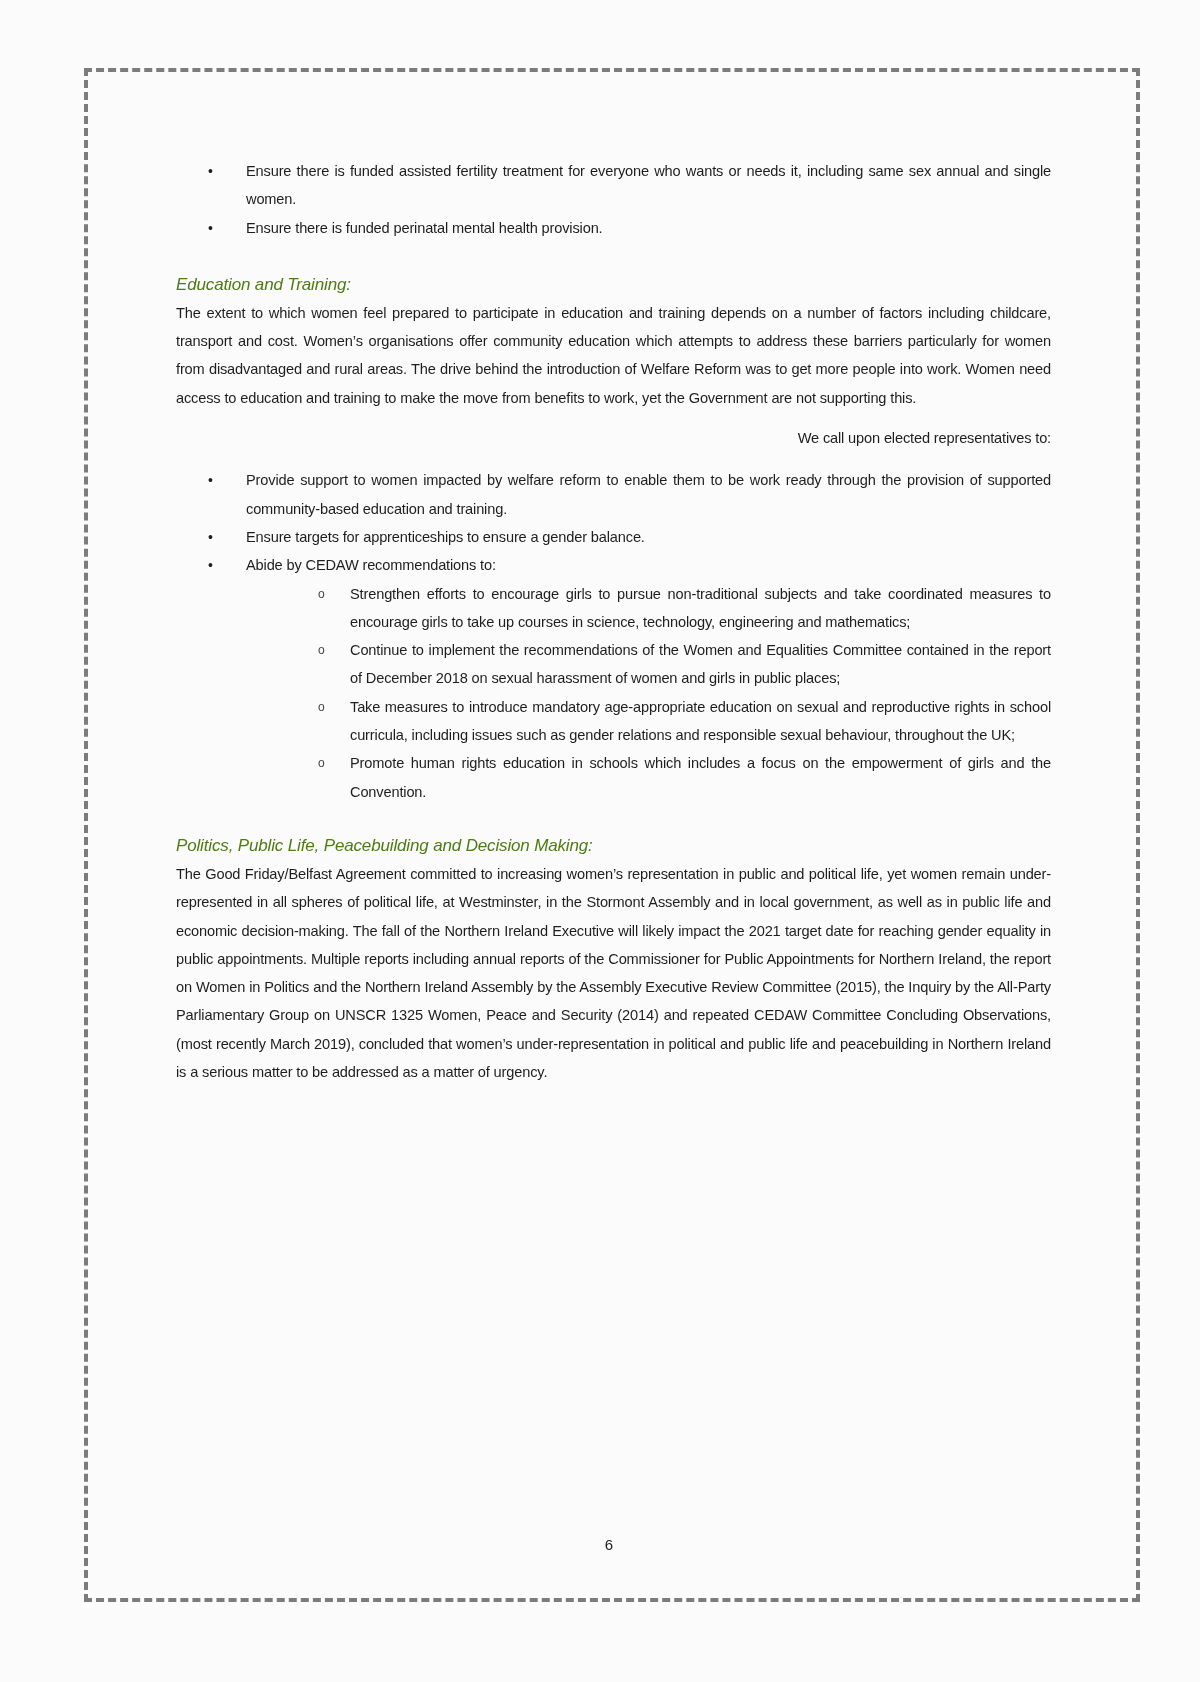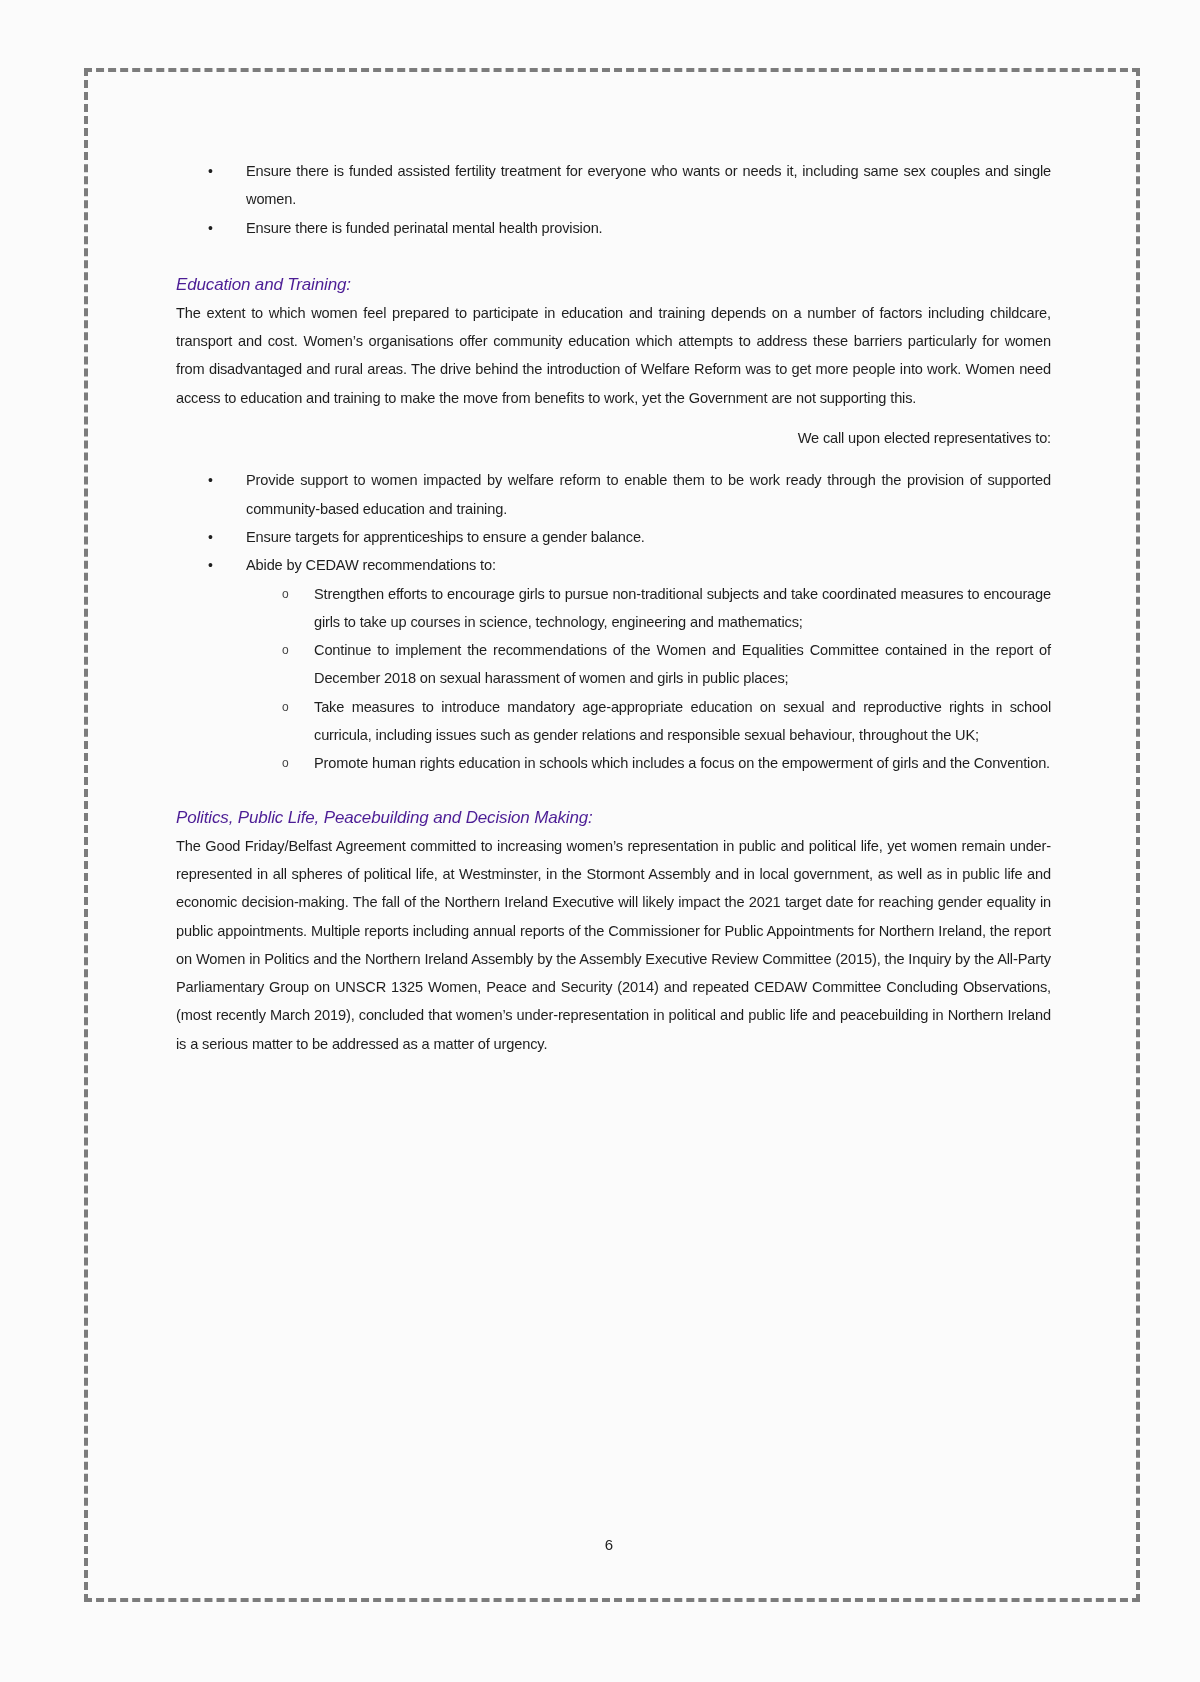--- a/index.html
+++ b/index.html
@@ -51,34 +51,35 @@
       font-size: 14px;
     }
     ul.sub {
       list-style: none;
       margin: 0;
       padding: 0 0 0 68px;
     }
     ul.sub > li {
       position: relative;
       text-align: justify;
+      margin-left: 36px;
     }
     ul.sub > li::before {
       content: "o";
       position: absolute;
       left: -32px;
       top: 0;
       font-size: 12px;
       color: #444;
     }
     .section-heading {
       font-style: italic;
       font-size: 17px;
       margin: 0;
-      color: #4c1d95;
+      color: #4d7c0f;
       font-weight: normal;
     }
     .first-bullets { padding-left: 74px; }
     .first-bullets > li::before { left: -38px; }
     p { margin: 0; text-align: right; }
     .call-upon { padding-left: 6px; margin-top: 12px; margin-bottom: 14px; }
     .page-number {
       position: absolute;
       top: 1536px;
       left: 0;
@@ -90,21 +91,21 @@
     }
   </style>
 </head>
 <body>
 
 <div class="page-border"></div>
 
 <div class="content">
 
   <ul class="bullets first-bullets">
-    <li>Ensure there is funded assisted fertility treatment for everyone who wants or needs it, including same sex couples and single women.</li>
+    <li>Ensure there is funded assisted fertility treatment for everyone who wants or needs it, including same sex annual and single women.</li>
     <li>Ensure there is funded perinatal mental health provision.</li>
   </ul>
 
   <h2 class="section-heading" style="margin-top:29px;line-height:28px;">Education and Training:</h2>
   <p class="justify">The extent to which women feel prepared to participate in education and training depends on a number of factors including childcare, transport and cost. Women’s organisations offer community education which attempts to address these barriers particularly for women from disadvantaged and rural areas. The drive behind the introduction of Welfare Reform was to get more people into work. Women need access to education and training to make the move from benefits to work, yet the Government are not supporting this.</p>
 
   <p class="call-upon">We call upon elected representatives to:</p>
 
   <ul class="bullets">
     <li>Provide support to women impacted by welfare reform to enable them to be work ready through the provision of supported community-based education and training.</li>

